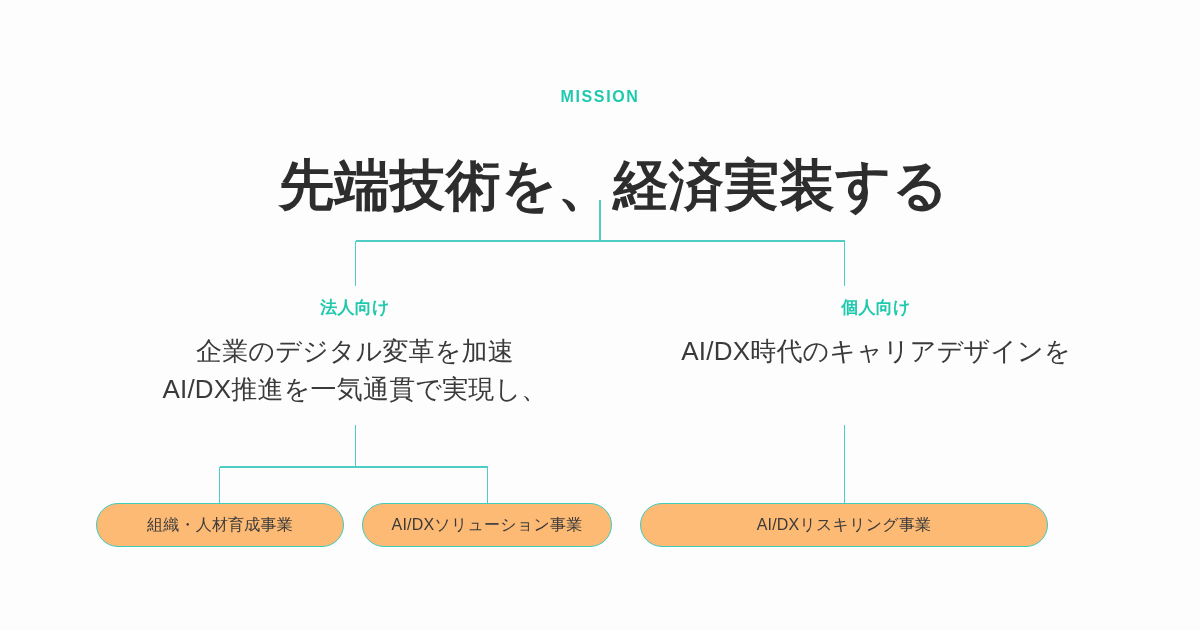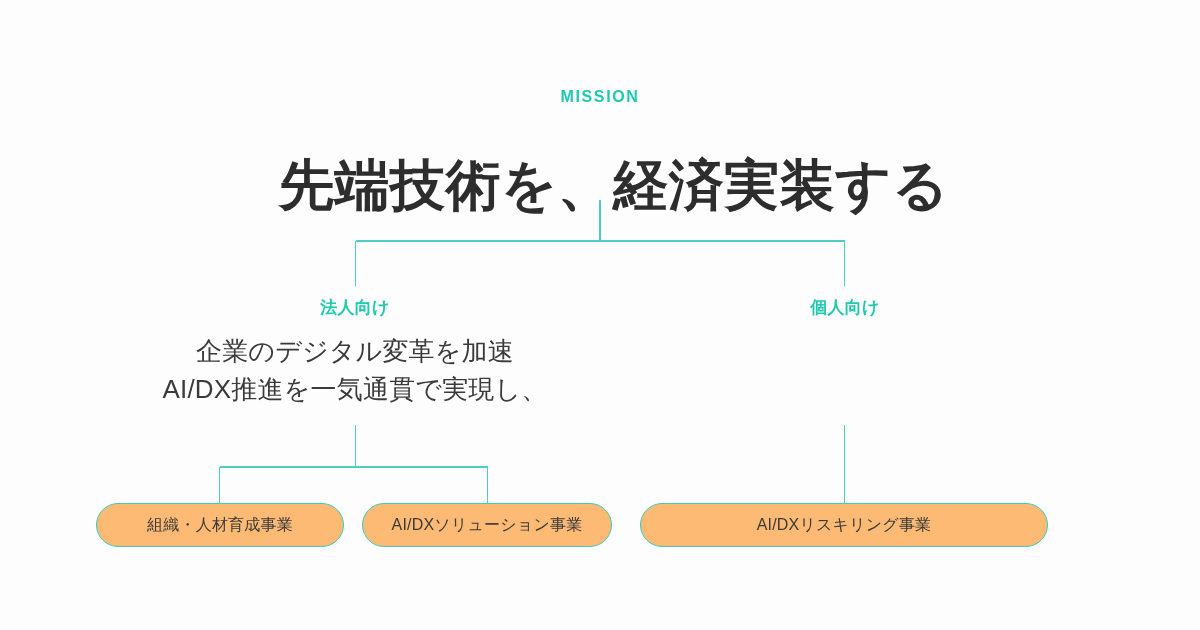--- a/index.html
+++ b/index.html
@@ -61,21 +61,21 @@
     line-height: 72px;
     white-space: nowrap;
   }
 
   
   .branch {
     position: absolute;
     top: 296px;
   }
   .branch.left  { left: 105px;  width: 500px; }
-  .branch.right { left: 595px; width: 500px; }
+  .branch.right { left: 626px; width: 500px; }
 
   .branch-label {
     text-align: center;
     font-size: 17px;
     font-weight: bold;
     color: #1fc9ad;
     line-height: 24px;
     letter-spacing: 0.3px;
     white-space: nowrap;
   }
@@ -146,20 +146,21 @@
     <div class="branch-label">法人向け</div>
     <div class="branch-desc">
       <span class="line">企業のデジタル変革を加速</span>
       <span class="line">AI/DX推進を一気通貫で実現し、</span>
     </div>
   </div>
 
   <div class="branch right">
     <div class="branch-label">個人向け</div>
     <div class="branch-desc">
+      <span class="line">AI/DX時代のキャリアデザインを</span>
     </div>
   </div>
 
   <div class="pill" id="pill-0">
     <span>組織・人材育成事業</span>
   </div>
 
   <div class="pill" id="pill-1">
     <span>AI/DXソリューション事業</span>
   </div>

